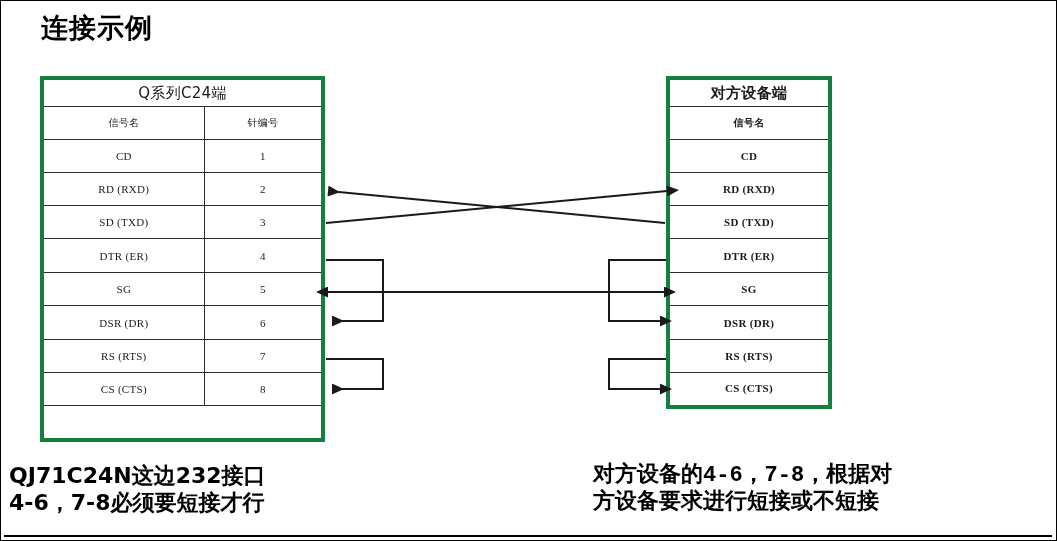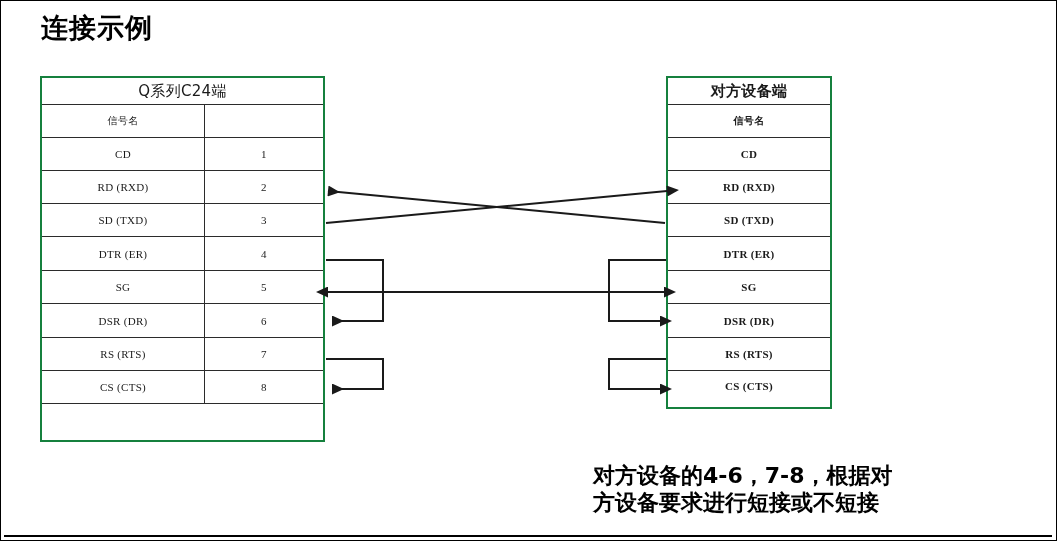--- a/index.html
+++ b/index.html
@@ -22,21 +22,21 @@
     font-family:"DejaVu Sans","Liberation Sans",sans-serif;
     font-size:27px;
     font-weight:700;
     letter-spacing:1px;
     color:#000;
     white-space:nowrap;
   }
   
   .conn-table{
     position:absolute;
-    border:2px solid #15803d;
+    border:4px solid #15803d;
     box-sizing:border-box;
     background:#fff;
     text-align:right;
   }
   #left-table{ left:39px; top:75px; width:285px; height:366px;}
   #right-table{ left:665px; top:75px; width:166px; height:333px;font-weight:bold;}
   .trow{
     display:flex;
     border-bottom:1.6px solid #2b2b2b;
     box-sizing:border-box;
@@ -73,41 +73,42 @@
   .note{
     position:absolute;
     font-family:"DejaVu Sans","Liberation Sans",sans-serif;
     font-weight:700;
     font-size:22px;
     line-height:27px;
     color:#000;
     white-space:nowrap;
   }
   #note-left{ left:8px; top:461px;}
-  #note-right{ left:592px; top:461px;}
+  #note-right{ left:592px; top:461px;font-family:Liberation Mono, monospace;}
   #bottom-rule{
     position:absolute;
     left:3px; top:534px;
     width:1048px; height:2px;
     background:#000;
   }
 </style>
 </head>
 <body>
 
 <div id="page">
 
   <div id="title">连接示例</div>
 
   <div class="conn-table" id="left-table">
     <div class="trow title-row" style="height:27px;">
       <div class="tcell cjk">Q系列C24端</div>
     </div>
     <div class="trow" style="height:33px;">
       <div class="tcell sig cjk">信号名</div>
+      <div class="tcell pin cjk">针编号</div>
     </div>
     <div class="trow" style="height:33px;">
       <div class="tcell sig">CD</div>
       <div class="tcell pin">1</div>
     </div>
     <div class="trow" style="height:33px;">
       <div class="tcell sig">RD (RXD)</div>
       <div class="tcell pin">2</div>
     </div>
     <div class="trow" style="height:33px;">
@@ -187,19 +188,23 @@
 
     <polyline points="325,259 382,259 382,320 331,320" fill="none" stroke="#1a1a1a" stroke-width="2" marker-end="url(#arrL)"></polyline>
 
     <polyline points="325,358 382,358 382,388 331,388" fill="none" stroke="#1a1a1a" stroke-width="2" marker-end="url(#arrL)"></polyline>
 
     <polyline points="665,259 608,259 608,320 659,320" fill="none" stroke="#1a1a1a" stroke-width="2" marker-end="url(#arrR)"></polyline>
 
     <polyline points="665,358 608,358 608,388 659,388" fill="none" stroke="#1a1a1a" stroke-width="2" marker-end="url(#arrR)"></polyline>
   </svg>
 
+  <div class="note" id="note-left">
+    <div>QJ71C24N这边232接口</div>
+    <div>4-6，7-8必须要短接才行</div>
+  </div>
   <div class="note" id="note-right">
     <div>对方设备的4-6，7-8，根据对</div>
     <div>方设备要求进行短接或不短接</div>
   </div>
 
   <div id="bottom-rule"></div>
 </div>
 
 </body></html>

